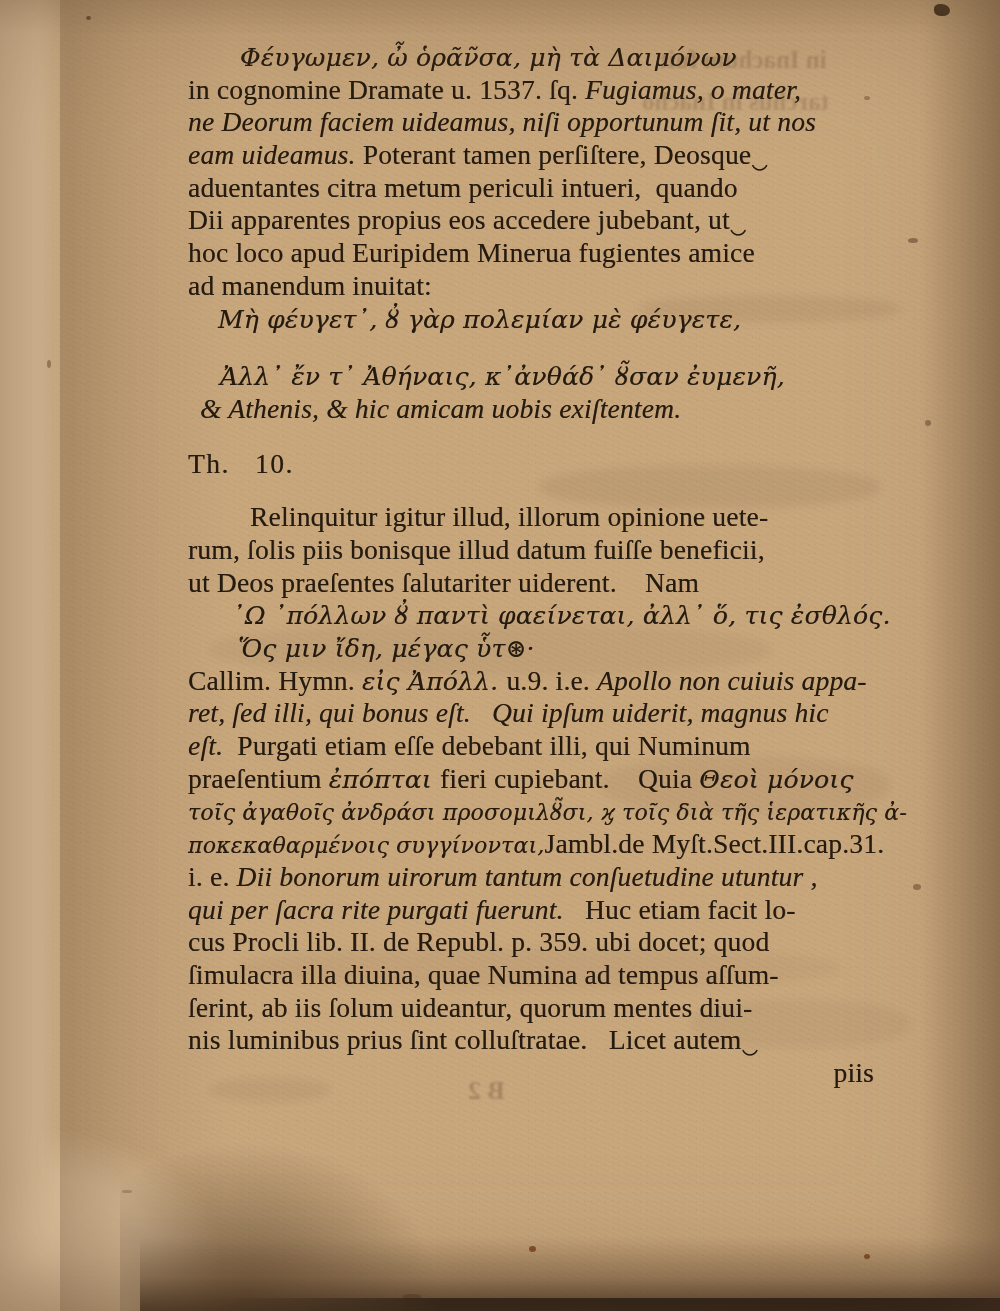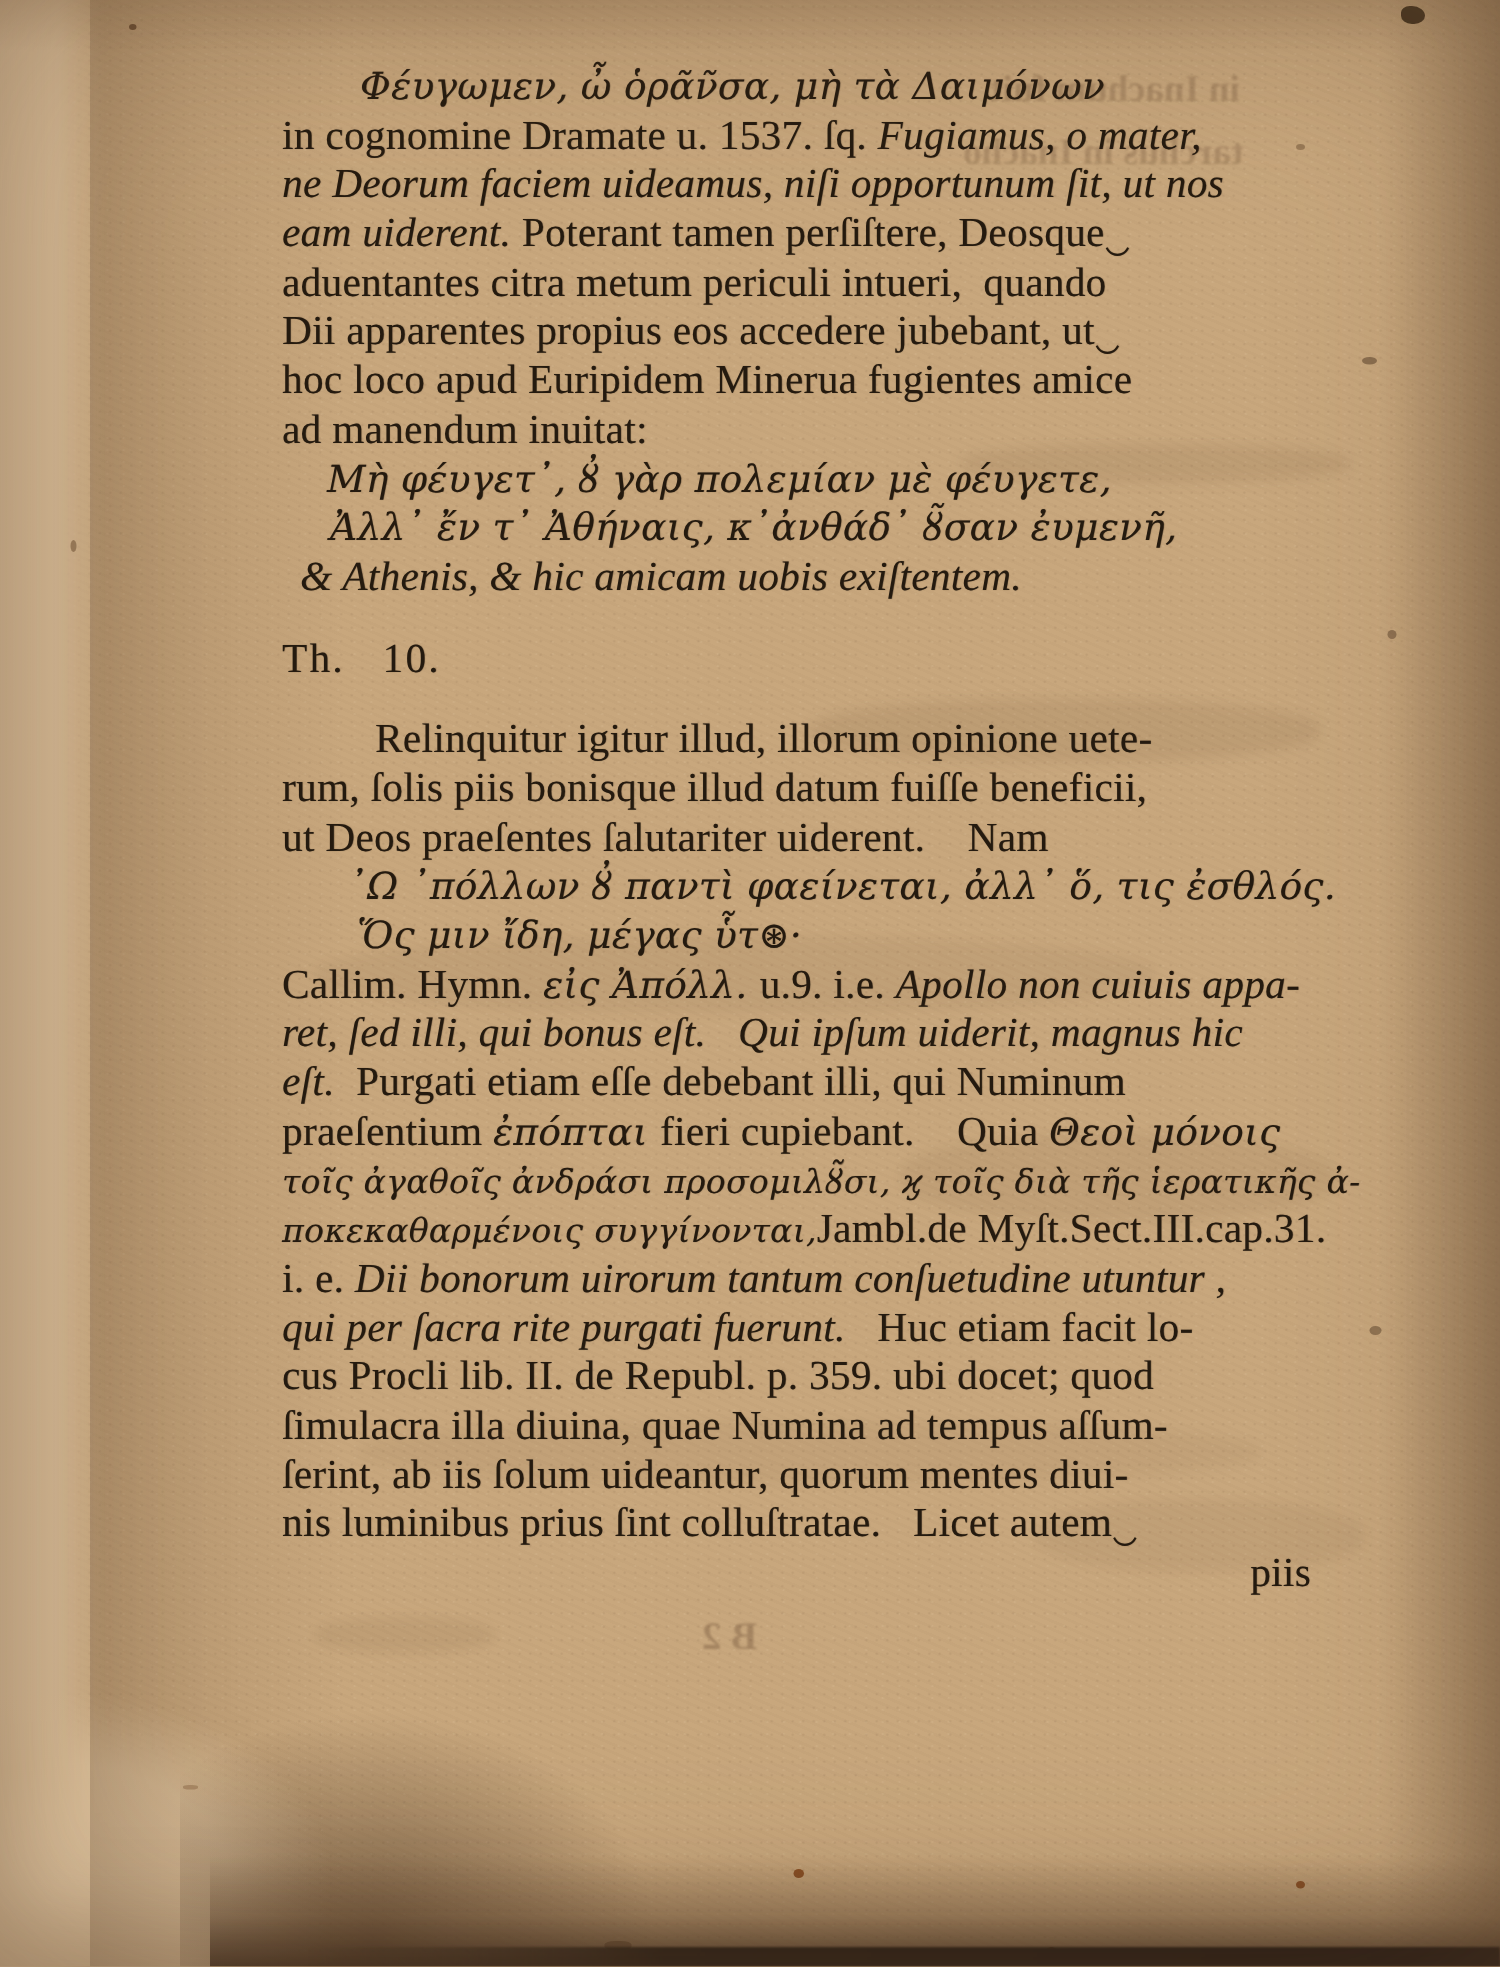--- a/index.html
+++ b/index.html
@@ -96,27 +96,27 @@
   <div class="speck" style="left:529px;top:1246px;width:7px;height:6px;background:#8a4e22;"></div>
   <div class="speck" style="left:864px;top:1254px;width:6px;height:5px;background:#8a4e22;"></div>
   <div class="speck" style="left:697px;top:1298px;width:8px;height:7px;background:#7a4016;"></div>
   <div class="speck" style="left:403px;top:1294px;width:18px;height:6px;background:rgba(92,64,38,.55);border-radius:40%;"></div>
   <div class="speck" style="left:122px;top:1190px;width:10px;height:3px;background:rgba(155,123,87,.7);border-radius:40%;"></div>
 
   <div class="text-block">
       <div class="line" style="text-indent: 52px;"><span class="seg greek">Φέυγωμεν, ὦ ὁρᾶν̃σα, μὴ τὰ Δαιμόνων</span></div>
       <div class="line"><span class="seg roman">in cognomine Dramate u. 1537. ſq. </span><span class="seg italic">Fugiamus, o mater,</span></div>
       <div class="line"><span class="seg italic">ne Deorum faciem uideamus, niſi opportunum ſit, ut nos</span></div>
-      <div class="line"><span class="seg italic">eam uiderent.</span><span class="seg roman"> Poterant tamen perſiſtere, Deosque‿</span></div>
+      <div class="line"><span class="seg italic">eam uideamus.</span><span class="seg roman"> Poterant tamen perſiſtere, Deosque‿</span></div>
       <div class="line"><span class="seg roman">aduentantes citra metum periculi intueri,  quando</span></div>
       <div class="line"><span class="seg roman">Dii apparentes propius eos accedere jubebant, ut‿</span></div>
       <div class="line"><span class="seg roman">hoc loco apud Euripidem Minerua fugientes amice</span></div>
       <div class="line"><span class="seg roman">ad manendum inuitat:</span></div>
       <div class="line" style="text-indent: 30px;"><span class="seg greek">Μὴ φέυγετ᾽, ȣ̓ γὰρ πολεμίαν μὲ φέυγετε,</span></div>
-      <div class="line" style="text-indent: 32px;"><span class="seg greek">Ἀλλ᾽ ἔν τ᾽ Ἀθήναις, κ᾽ἀνθάδ᾽ ȣ̃σαν ἐυμενῆ,</span></div>
+      <div class="line" style="text-indent: 32px; margin-top: 25px;"><span class="seg greek">Ἀλλ᾽ ἔν τ᾽ Ἀθήναις, κ᾽ἀνθάδ᾽ ȣ̃σαν ἐυμενῆ,</span></div>
       <div class="line" style="text-indent: 12px;"><span class="seg italic">&amp; Athenis, &amp; hic amicam uobis exiſtentem.</span></div>
       <div class="line center heading-line" style="margin-top: 22px;"><span class="seg roman">Th.   10.</span></div>
       <div class="line" style="text-indent: 62px; margin-top: 21px;"><span class="seg roman">Relinquitur igitur illud, illorum opinione uete-</span></div>
       <div class="line"><span class="seg roman">rum, ſolis piis bonisque illud datum fuiſſe beneficii,</span></div>
       <div class="line"><span class="seg roman">ut Deos praeſentes ſalutariter uiderent.    Nam</span></div>
       <div class="line" style="text-indent: 44px;"><span class="seg greek">᾽Ω ᾽πόλλων ȣ̓ παντὶ φαείνεται, ἀλλ᾽ ὅ, τις ἐσθλός.</span></div>
       <div class="line" style="text-indent: 50px;"><span class="seg greek">Ὅς μιν ἴδη, μέγας ὗτ⊛·</span></div>
       <div class="line"><span class="seg roman">Callim. Hymn. </span><span class="seg greek-inline">εἰς Ἀπόλλ. </span><span class="seg roman">u.9. i.e. </span><span class="seg italic">Apollo non cuiuis appa-</span></div>
       <div class="line"><span class="seg italic">ret, ſed illi, qui bonus eſt.   Qui ipſum uiderit, magnus hic</span></div>
       <div class="line"><span class="seg italic">eſt.</span><span class="seg roman">  Purgati etiam eſſe debebant illi, qui Numinum</span></div>

